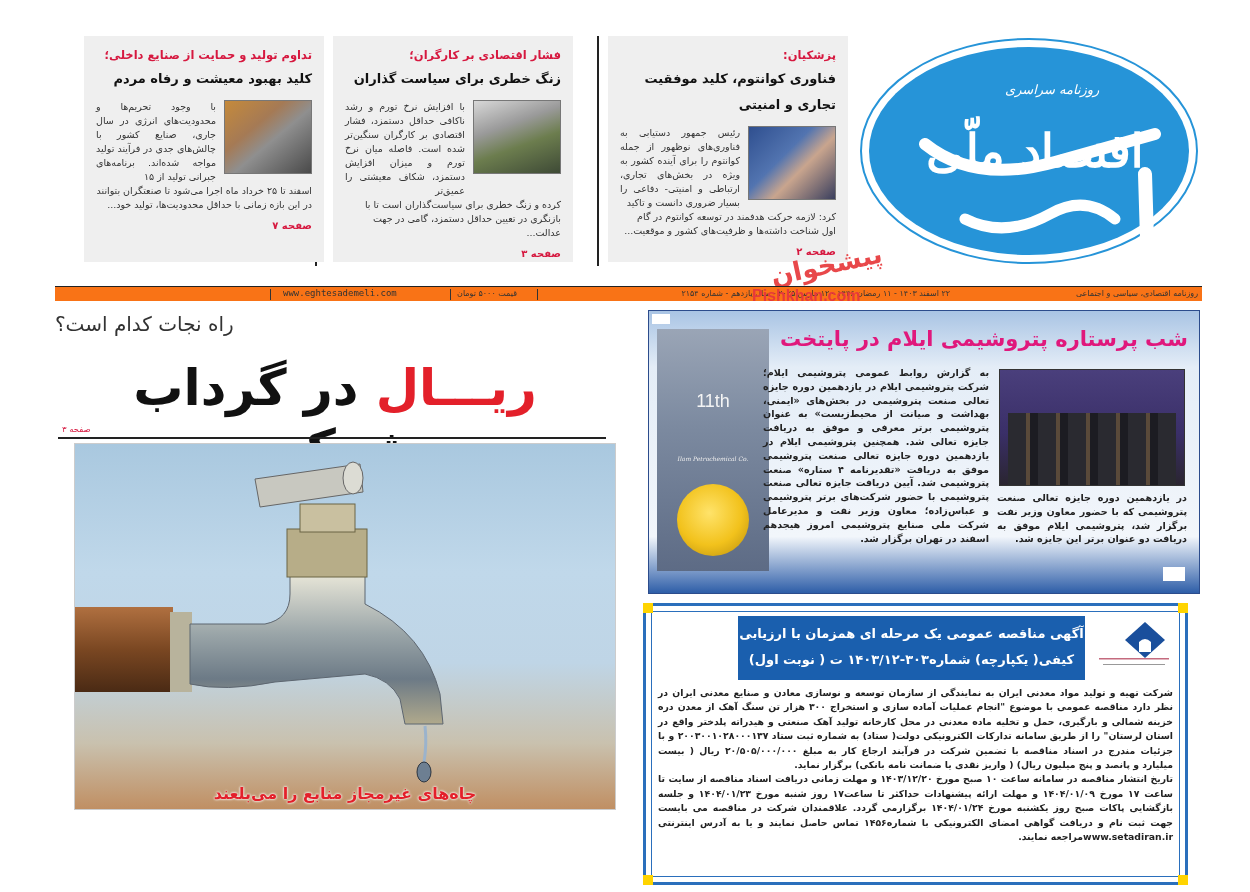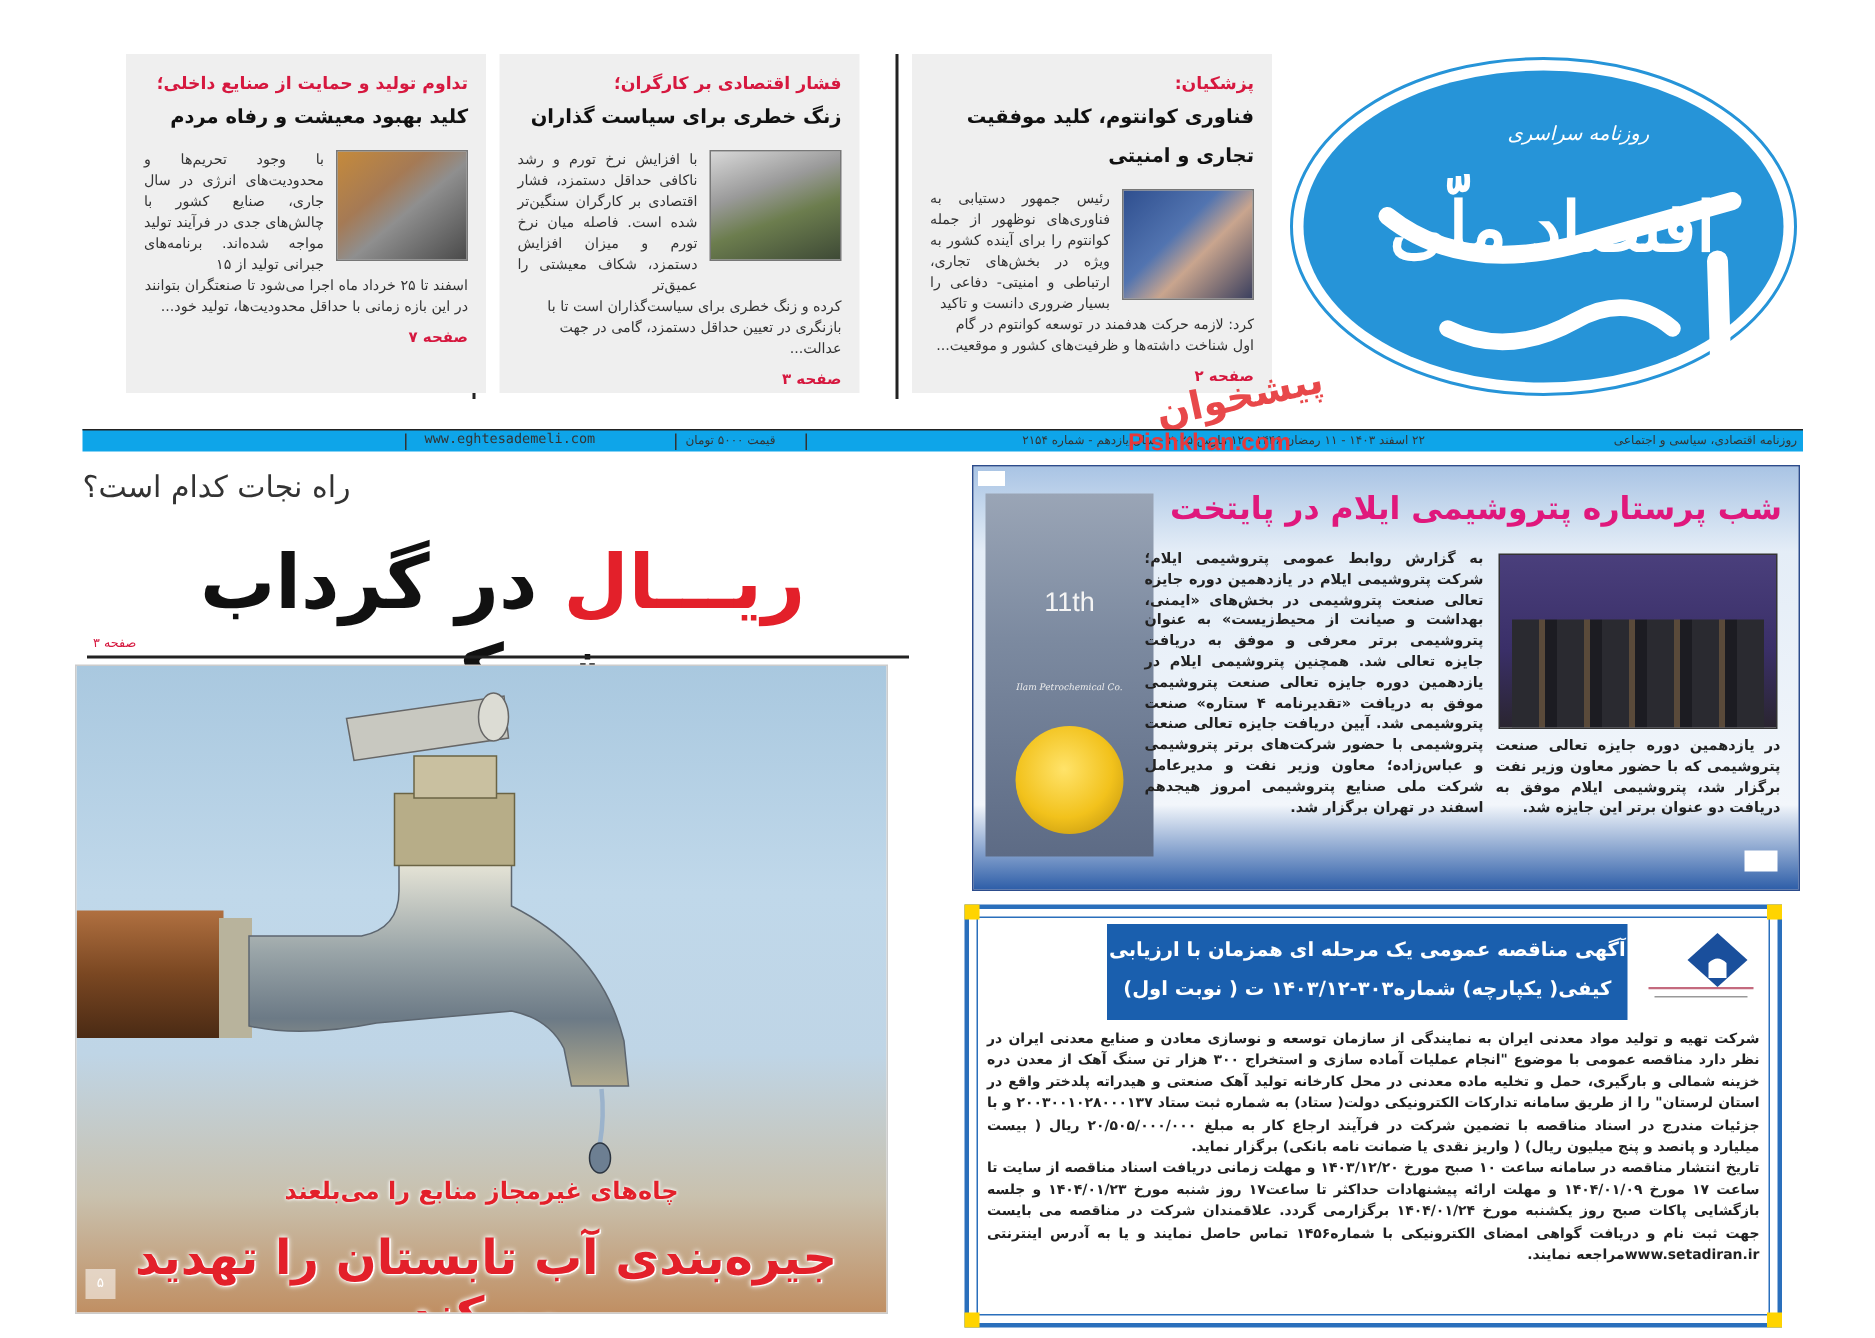--- a/index.html
+++ b/index.html
@@ -20,33 +20,33 @@
   .vsep { position: absolute; width: 1.5px; background: #222; }
 
   
   .logo-wrap { position: absolute; left: 855px; top: 34px; width: 348px; height: 235px; }
 
   
   .wm1 { position: absolute; left: 770px; top: 250px; color: #e7393b; font-size: 26px; font-weight: bold; transform: rotate(-12deg); direction: rtl; opacity: .92; }
   .wm2 { position: absolute; left: 752px; top: 287px; color: #e7393b; font-size: 16px; font-weight: bold; font-family: "Liberation Sans", sans-serif; }
 
   
-  .strip { position: absolute; left: 55px; top: 286px; width: 1147px; height: 15px; background: #0ea5e9; border-top: 1.5px solid #222; font-size: 8px; color: #333; }
+  .strip { position: absolute; left: 55px; top: 286px; width: 1147px; height: 15px; background: #f97316; border-top: 1.5px solid #222; font-size: 8px; color: #333; }
   .strip .seg { position: absolute; top: 2px; white-space: nowrap; }
   .strip .bar { position: absolute; top: 2px; width: 1px; height: 11px; background: #333; }
 
   
   .kicker-main { position: absolute; left: 55px; top: 312px; width: 560px; text-align: left; font-size: 20px; color: #333; direction: rtl; }
   .headline { position: absolute; left: 55px; top: 358px; width: 560px; text-align: center; direction: rtl; font-weight: bold; font-size: 50px; line-height: 60px; letter-spacing: -1px; }
   .headline .red { color: #e3202a; margin-top: 43px; }
   .headline .black { color: #111; }
   .page-ref { position: absolute; left: 62px; top: 424px; font-size: 8.5px; color: #d6183f; direction: rtl; }
   .hr-main { position: absolute; left: 58px; top: 437px; width: 548px; height: 1.5px; background: #222; }
 
-  .photo-main { position: absolute; left: 50px; top: 443px; width: 542px; height: 433px; overflow: hidden; border: 1px solid #ccc;
+  .photo-main { position: absolute; left: 74px; top: 443px; width: 542px; height: 367px; overflow: hidden; border: 1px solid #ccc;
     background: linear-gradient(180deg, #a9c8df 0%, #c0d8ea 35%, #bfd5e6 60%, #c9c1ae 82%, #c08f63 100%); }
   .photo-sub { position: absolute; left: 0; right: 0; top: 340px; text-align: center; color: #e3202a; font-weight: bold; font-size: 16px; direction: rtl; text-shadow: 0 0 2px #fff, 0 0 3px #fff; }
   .photo-head { position: absolute; left: 20px; right: 14px; top: 375px; text-align: center; color: #e3202a; font-weight: bold; font-size: 32px; direction: rtl; text-shadow: 0 0 3px #fff, 0 0 4px #fff, 1px 1px 0 #fff; }
   .photo-pg { position: absolute; left: 6px; top: 402px; width: 20px; height: 20px; background: rgba(255,255,255,.55); color: #fff; font-size: 9px; text-align: center; line-height: 20px; }
 
   
   .petro { position: absolute; left: 648px; top: 310px; width: 552px; height: 284px; border: 1px solid #2c4c8c;
     background: linear-gradient(180deg, #a9c4e4 0%, #e4edf7 20%, #f2f6fb 80%, #2e5ea8 100%); }
   .petro-title { position: absolute; left: 130px; right: 10px; top: 16px; text-align: center; color: #e0187c; font-weight: bold; font-size: 21px; direction: rtl; }
   .petro-cert { position: absolute; left: 8px; top: 18px; width: 112px; height: 242px; background: linear-gradient(180deg,#9aa5b6 0%,#7c8aa0 40%,#5d6b85 100%); }

